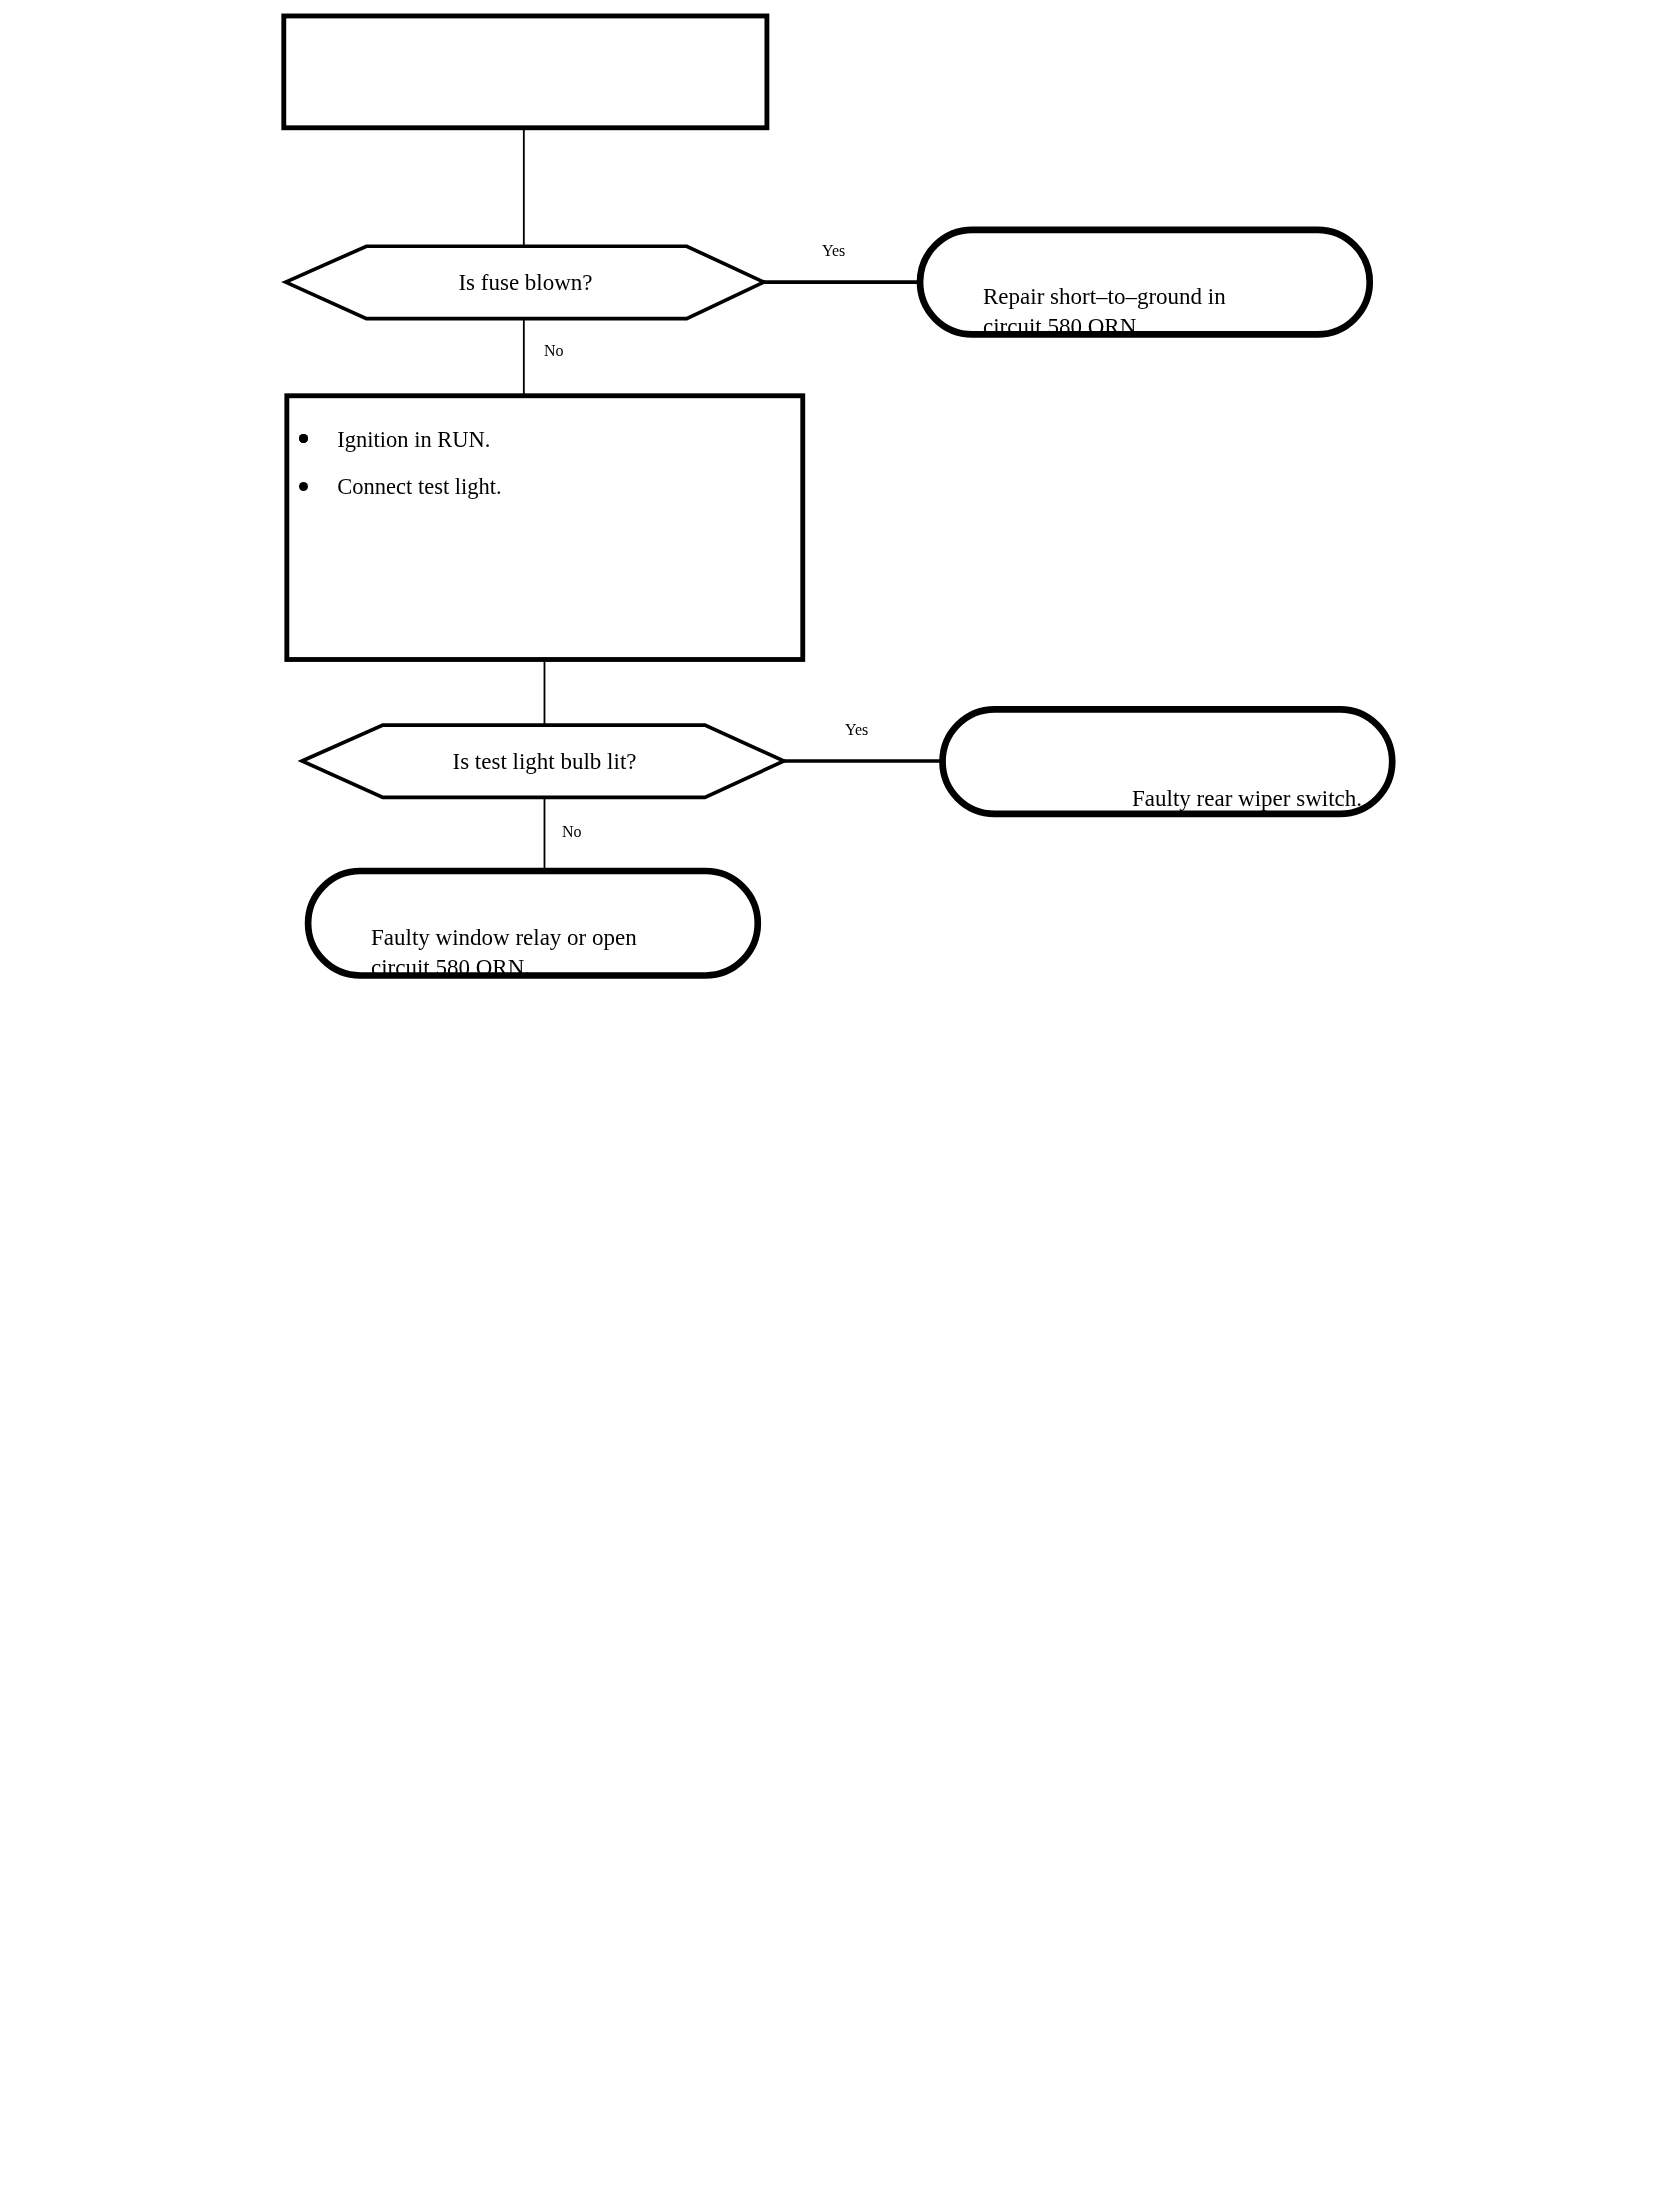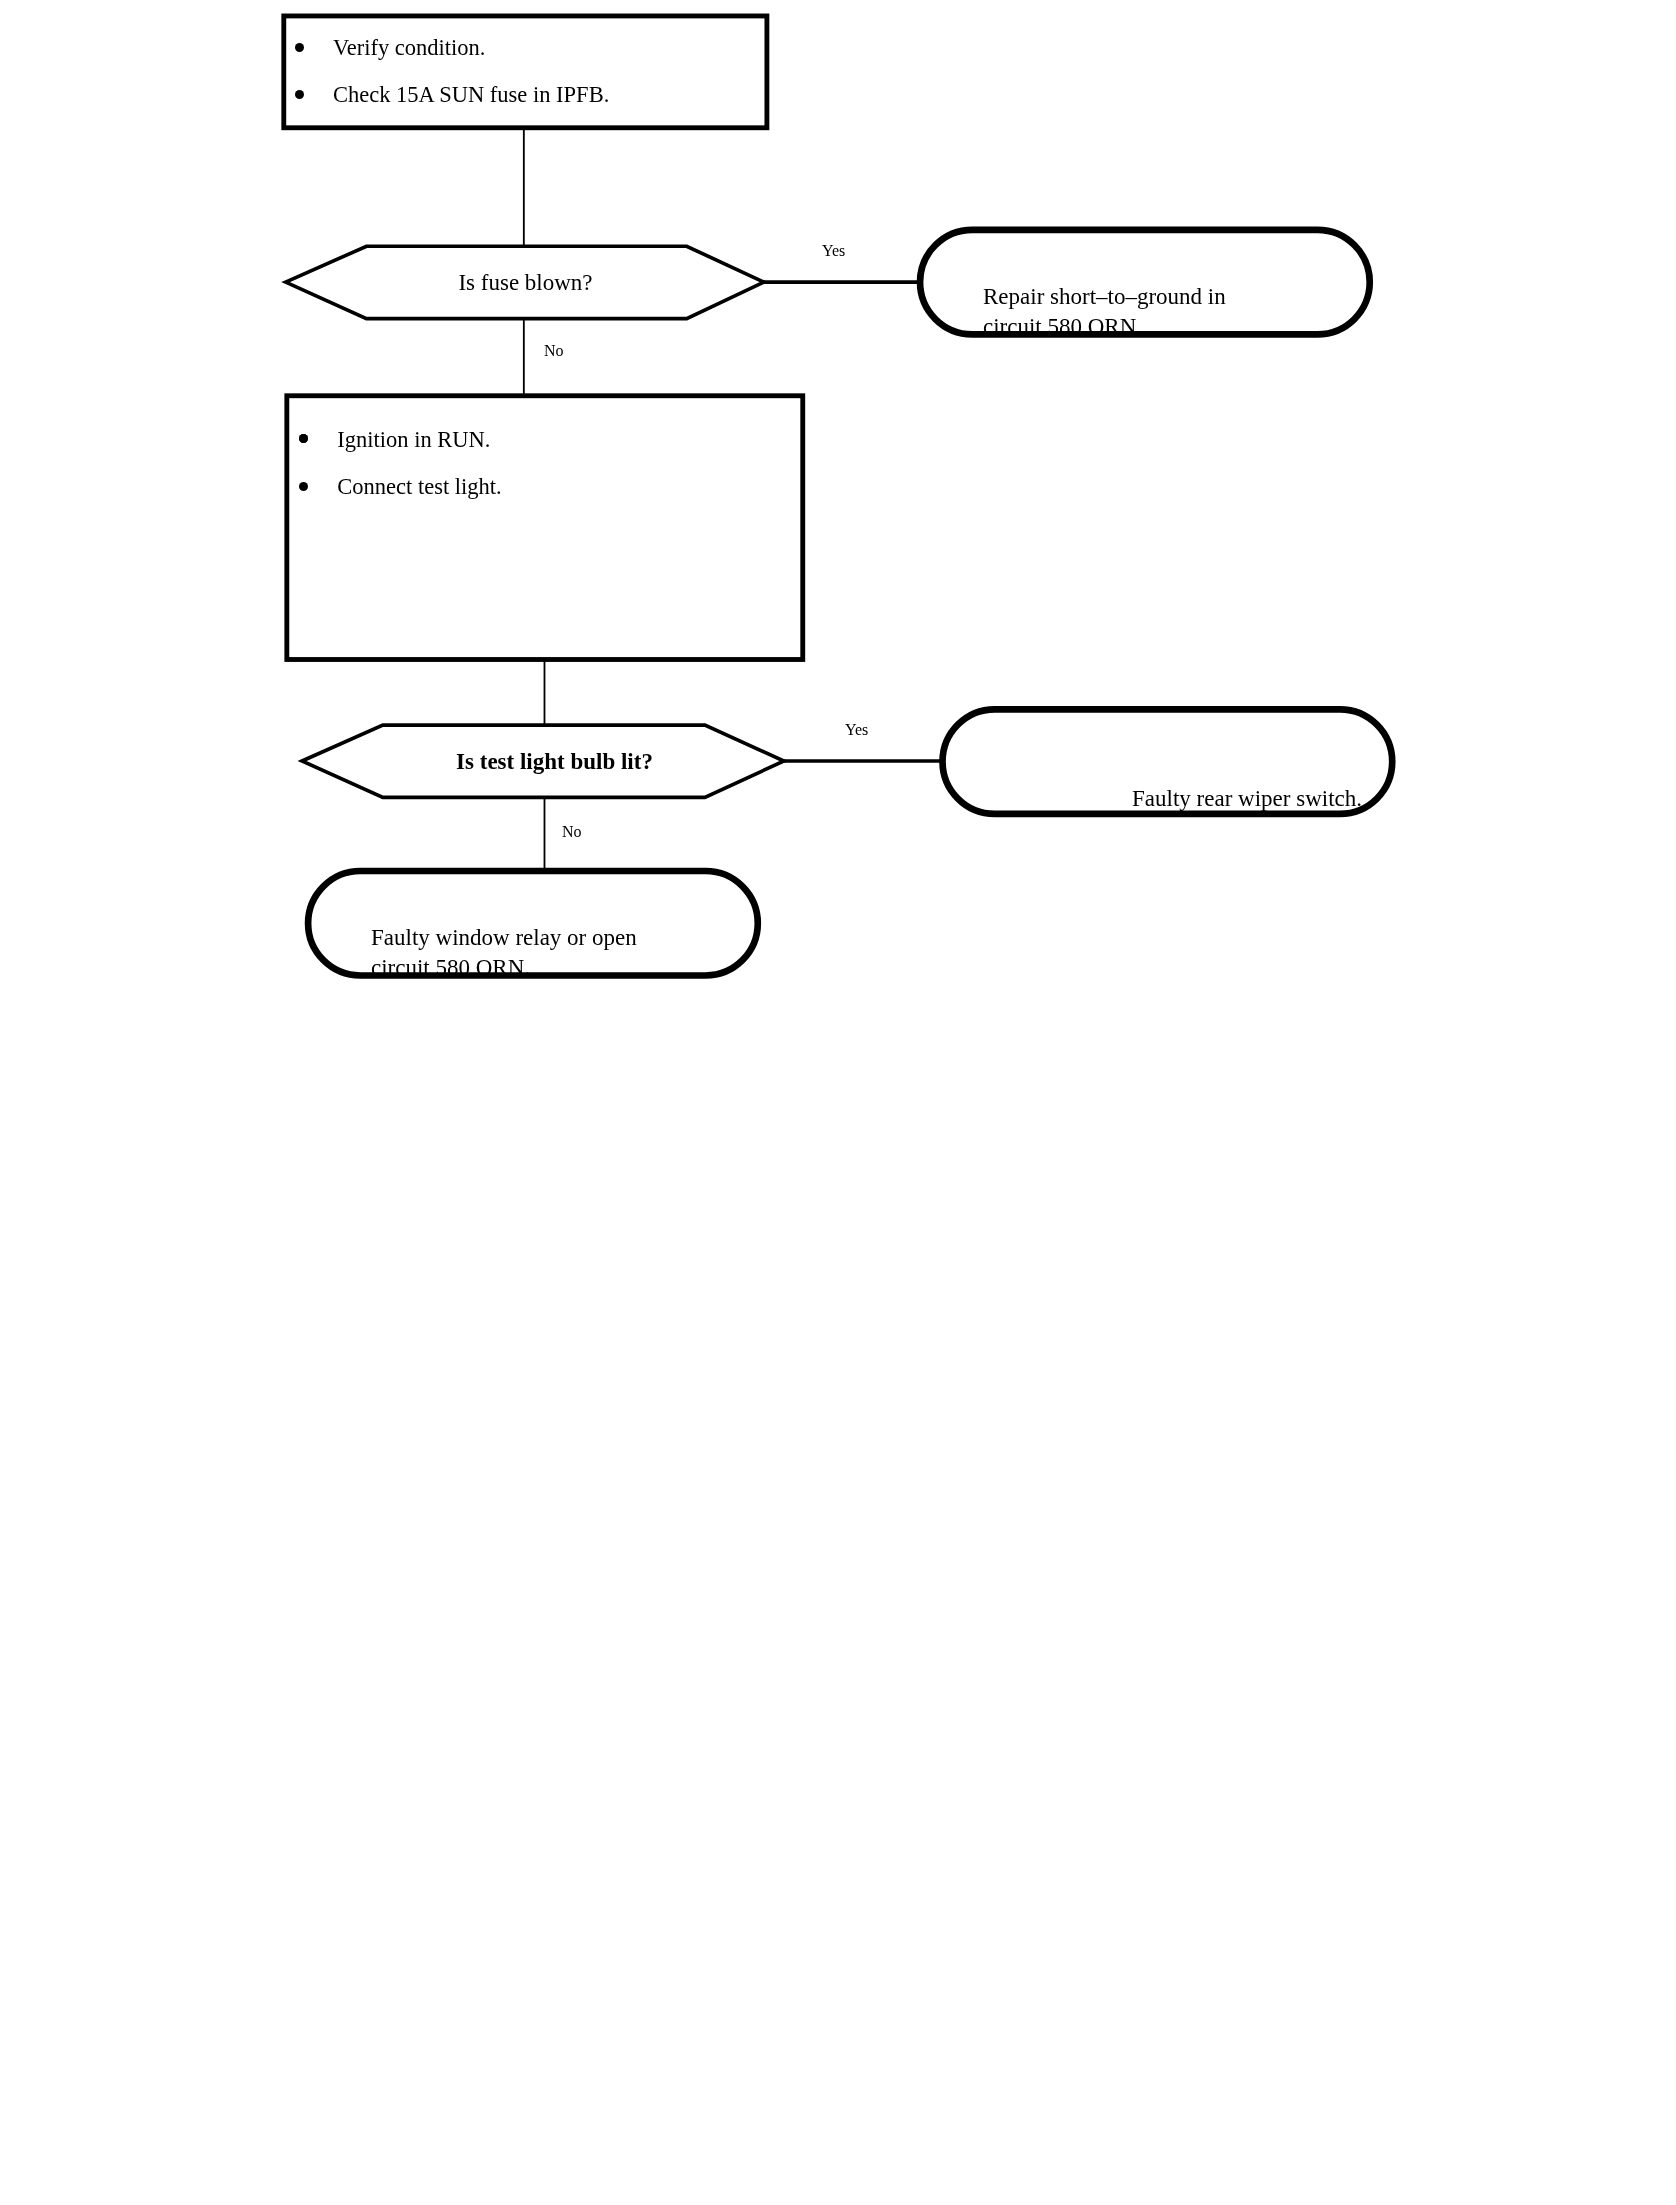--- a/index.html
+++ b/index.html
@@ -114,32 +114,20 @@
 
     <line x1="1290" y1="1252" x2="1550" y2="1252" stroke="#000000" stroke-width="6"></line>
 
     <rect x="1551" y="1167" width="740" height="172" rx="86" ry="86" fill="#ffffff" stroke="#000000" stroke-width="11"></rect>
 
     <line x1="896" y1="1312" x2="896" y2="1436" stroke="#000000" stroke-width="3"></line>
 
     <rect x="507" y="1433" width="740" height="172" rx="86" ry="86" fill="#ffffff" stroke="#000000" stroke-width="11"></rect>
   </svg>
 
-  <div class="proc-box" style="left:284px; top:16px; width:483px; height:112px;">
-    <ul class="bullet-list" style="margin:17px 0 0 6px;">
-      <li>
-        <span class="bullet-dot"></span>
-        <span class="li-text">Verify condition.</span>
-      </li>
-      <li>
-        <span class="bullet-dot"></span>
-        <span class="li-text">Check 15A SUN fuse in IPFB.</span>
-      </li>
-    </ul>
-  </div>
 
   <div class="hex-label" style="left:340px; top:269px; width:371px;">Is fuse blown?</div>
 
   <div class="branch-label" style="left:822px; top:243px;">Yes</div>
 
   <div class="pill-text" style="left:983px; top:246px; width:365px;">
     <div>Repair short–to–ground in</div>
     <div>circuit 580 ORN.</div>
   </div>
 
@@ -154,21 +142,21 @@
         <span class="bullet-dot"></span>
         <span class="li-text">Ignition in RUN.</span>
       </li>
       <li>
         <span class="bullet-dot"></span>
         <span class="li-text">Connect test light.</span>
       </li>
     </ul>
   </div>
 
-  <div class="hex-label" style="left:363px; top:748px; width:383px;font-weight:bold;">Is test light bulb lit?</div>
+  <div class="hex-label" style="left:353px; top:748px; width:383px;">Is test light bulb lit?</div>
 
   <div class="branch-label" style="left:845px; top:722px;">Yes</div>
 
   <div class="pill-text centered" style="left:973px; top:748px; width:389px;">
     <div>Faulty rear wiper switch.</div>
   </div>
 
   <div class="branch-label" style="left:562px; top:824px;">No</div>
 
   <div class="pill-text" style="left:371px; top:887px; width:365px;">

